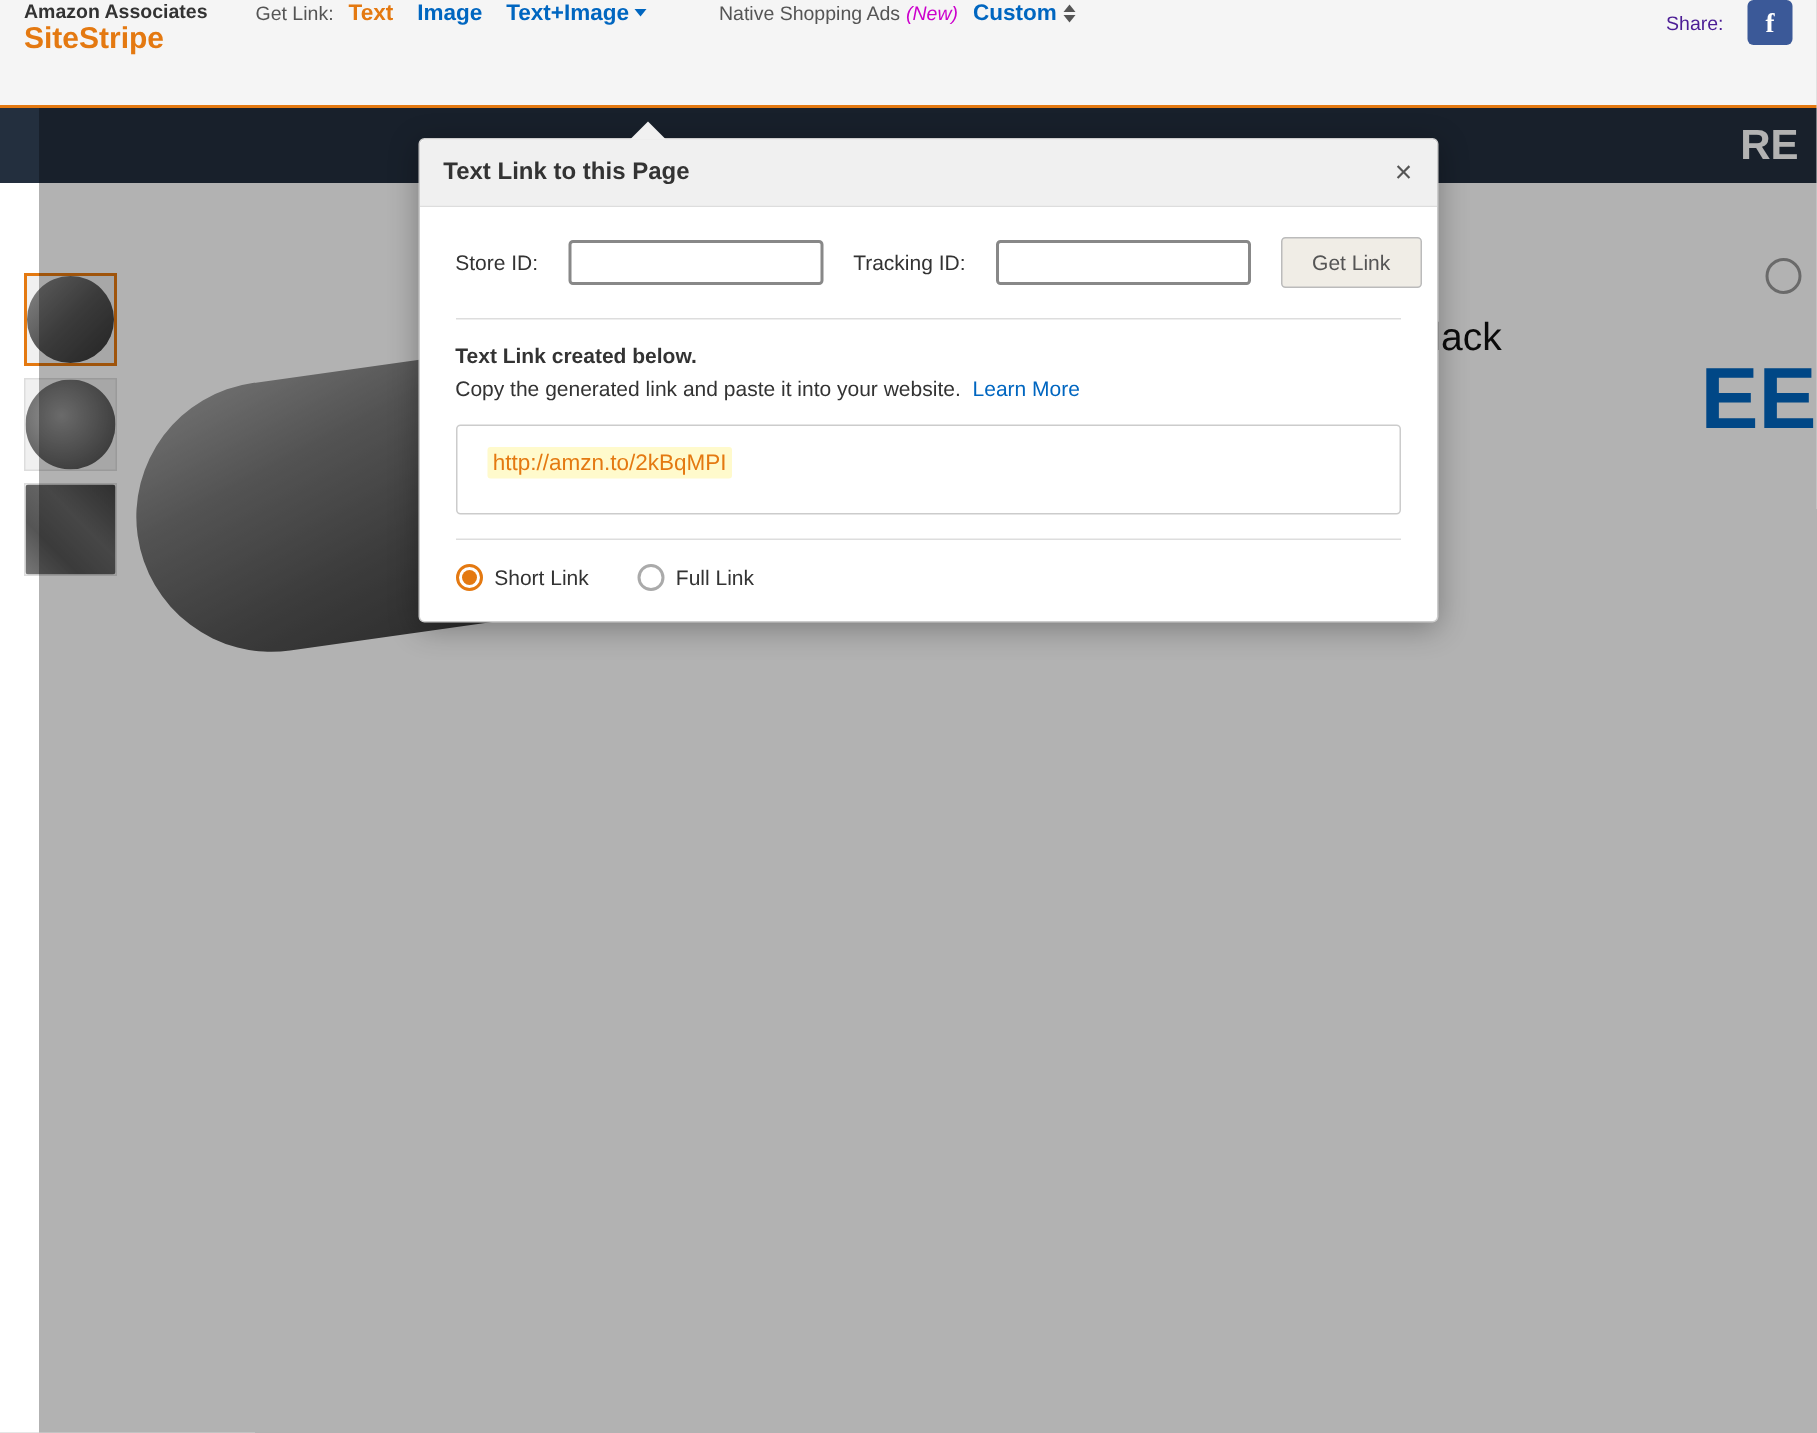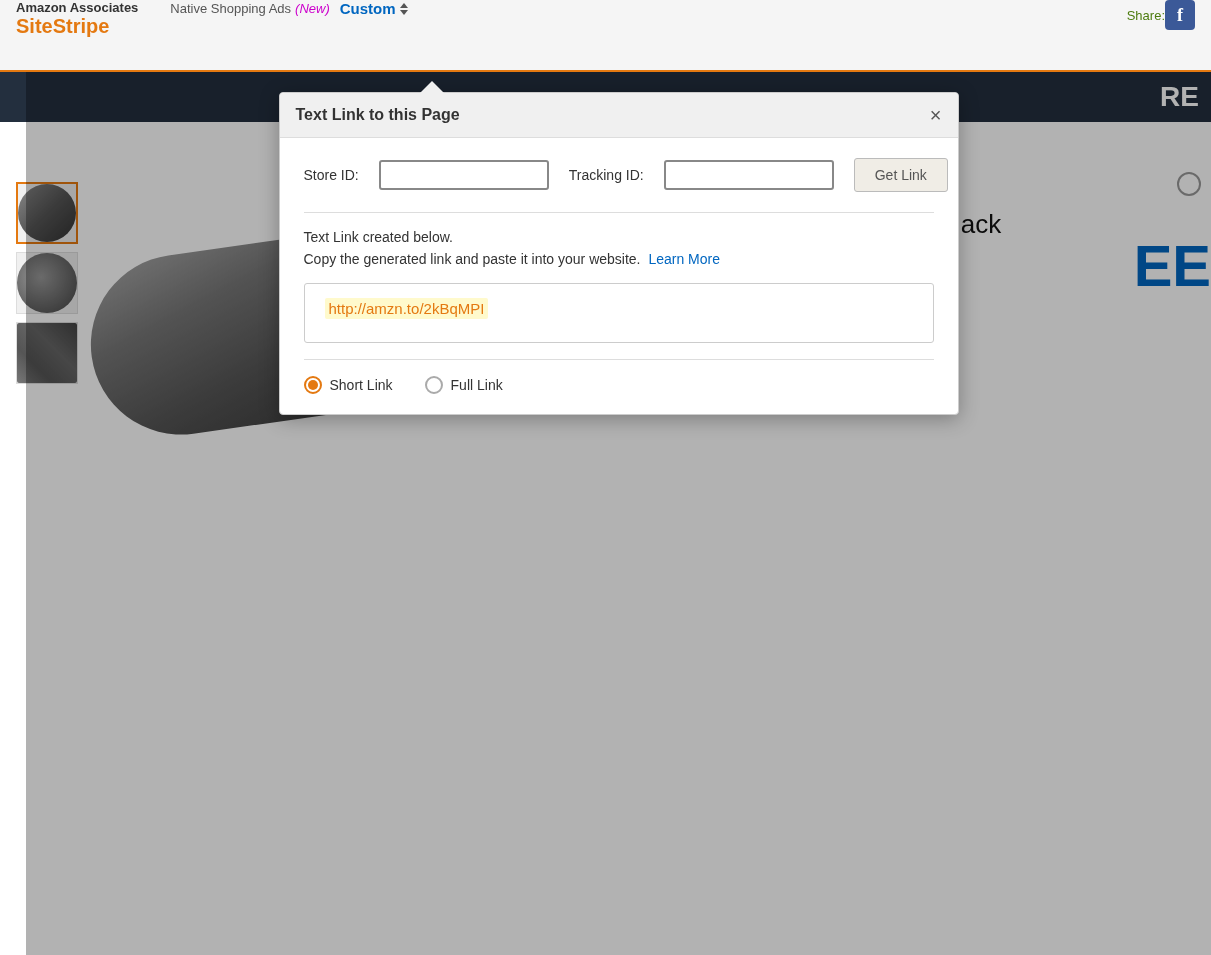--- a/index.html
+++ b/index.html
@@ -101,22 +101,22 @@
     }
     .arrow-up { border-bottom: 5px solid #555; margin-bottom: 2px; }
     .arrow-down { border-top: 5px solid #555; }
     .share-section {
       display: flex;
       align-items: center;
       margin-left: auto;
     }
     .share-label {
       font-size: 13px;
-      color: #4d7c0f;
-      margin-right: 0;
+      color: #4c1d95;
+      margin-right: 16px;
     }
     .fb-icon {
       width: 30px;
       height: 30px;
       background: #3b5998;
       border-radius: 4px;
       display: flex;
       align-items: center;
       justify-content: center;
       color: white;
@@ -380,21 +380,21 @@
       white-space: nowrap;
       margin-left: auto;
     }
     .modal-divider {
       border: none;
       border-top: 1px solid #ddd;
       margin: 4px 0 16px 0;
     }
     .modal-instruction-bold {
       font-size: 14px;
-      font-weight: normal;
+      font-weight: bold;
       color: #333;
       margin-bottom: 6px;
     }
     .modal-instruction {
       font-size: 14px;
       color: #333;
       margin-bottom: 16px;
     }
     .modal-instruction a {
       color: #0066c0;
@@ -456,20 +456,29 @@
       color: #333;
     }
   </style>
 </head>
 <body>
 
 <div class="sitestripe-bar">
   <div class="sitestripe-logo">
     <span class="sitestripe-amazon">Amazon Associates</span>
     <span class="sitestripe-name">SiteStripe</span>
+  </div>
+  <div class="sitestripe-section">
+    <span class="sitestripe-section-label">Get Link:</span>
+    <a class="sitestripe-link">Text</a>
+    <a class="sitestripe-link blue">Image</a>
+    <a class="sitestripe-link blue-with-arrow">
+      <span>Text+Image</span>
+      <span class="arrow-icon"></span>
+    </a>
   </div>
   <div class="sitestripe-native">
     <span class="native-label">Native Shopping Ads</span>
     <span class="native-new">(New)</span>
     <span class="native-custom">Custom</span>
     <div class="native-arrows">
       <div class="arrow-up"></div>
       <div class="arrow-down"></div>
     </div>
   </div>

